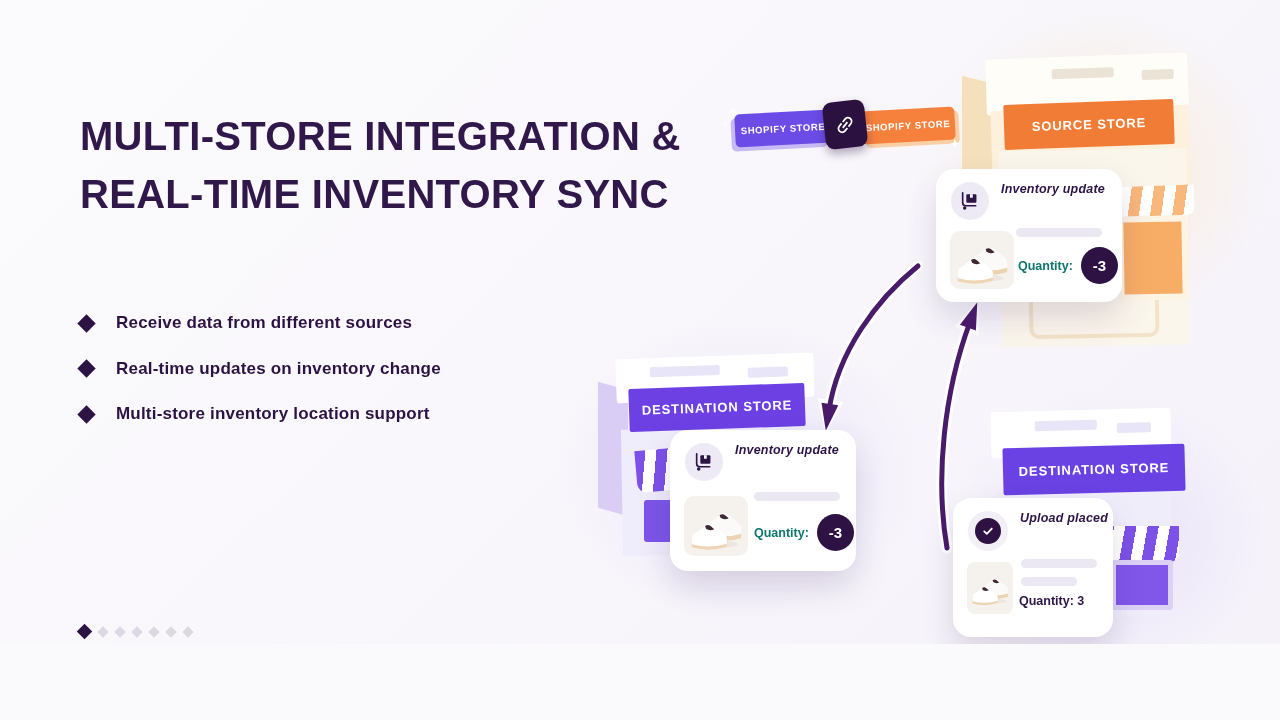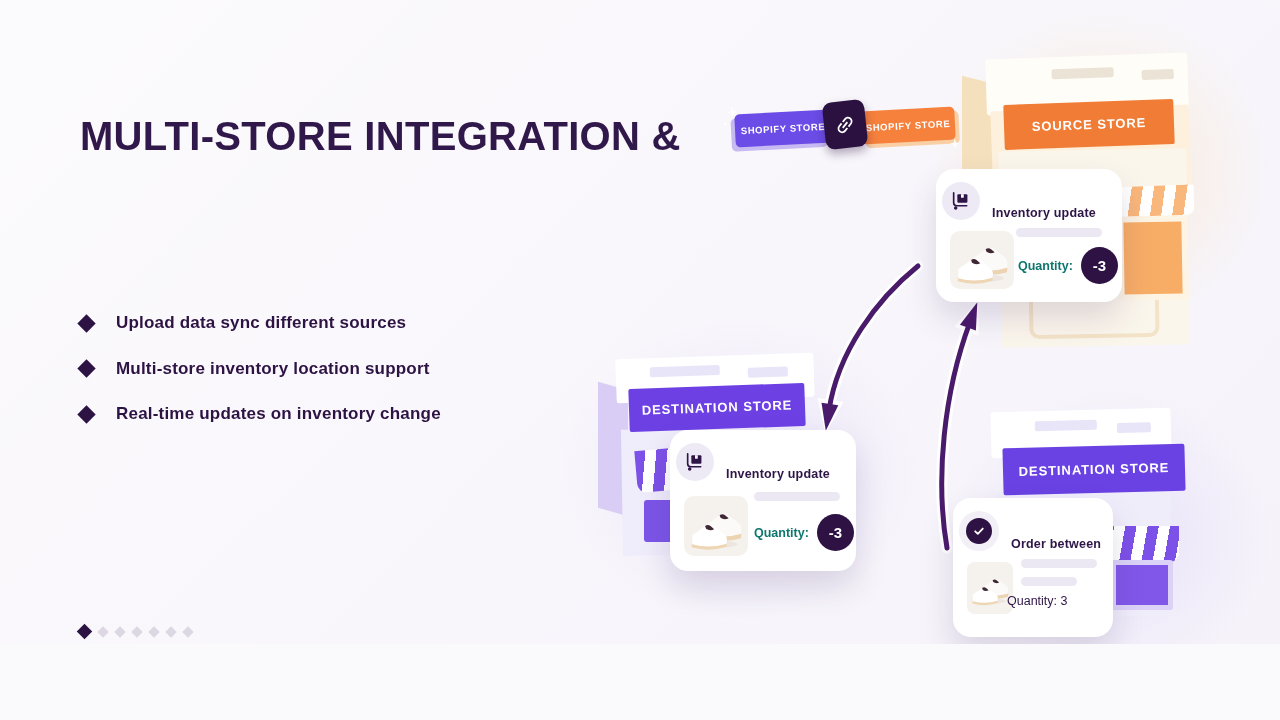--- a/index.html
+++ b/index.html
@@ -95,21 +95,21 @@
   
   .arrows { position:absolute; left:0; top:0; z-index:4; pointer-events:none; }
 
   
   .mini-card { position:absolute; background:#fff; border-radius:18px; z-index:5;
                box-shadow:0 16px 32px rgba(56,28,90,.15); }
   .card-source { left:936px; top:169px; width:186px; height:133px; }
   .card-dest   { left:670px; top:430px; width:186px; height:141px; }
   .card-order  { left:953px; top:498px; width:160px; height:139px; }
 
-  .card-head { position:absolute; left:6px; top:13px; display:flex; align-items:flex-end; gap:12px; }
+  .card-head { position:absolute; left:15px; top:13px; display:flex; align-items:flex-start; gap:12px;font-style:italic; }
   .icon-bubble { width:38px; height:38px; border-radius:50%; background:#edeaf6;
                  display:flex; align-items:center; justify-content:center; flex:none; }
   .card-order .icon-bubble { width:40px; height:40px; background:#f2eff6; }
   .check-disc { width:26px; height:26px; border-radius:50%; background:#2e1243;
                 display:flex; align-items:center; justify-content:center; }
   .card-title { font-size:12.5px; font-weight:700; color:#2d1547; letter-spacing:.2px; white-space:nowrap; }
 
   .thumb { position:absolute; border-radius:10px; background:#f5f1ec; overflow:hidden;
            display:flex; align-items:center; justify-content:center; }
   .card-source .thumb { left:14px; top:62px; width:64px; height:58px; }
@@ -117,21 +117,21 @@
   .card-order .thumb  { left:14px; top:64px; width:46px; height:52px; border-radius:8px; }
 
   .skel { position:absolute; height:9px; border-radius:5px; background:#ece8f3; }
 
   .qty-row { position:absolute; display:flex; align-items:center; gap:8px; }
   .card-source .qty-row { left:82px; top:78px; }
   .card-dest .qty-row   { left:84px; top:84px; }
   .qty-label { font-size:12.5px; font-weight:700; color:#0f766e; }
   .qty-badge { width:37px; height:37px; border-radius:50%; background:#2e1243; color:#fff;
                font-weight:700; font-size:15px; display:flex; align-items:center; justify-content:center; }
-  .qty-text { position:absolute; left:54px; top:96px; font-size:12.5px; font-weight:400; color:#2d1547; }
+  .qty-text { position:absolute; left:66px; top:96px; font-size:12.5px; font-weight:700; color:#2d1547; }
 </style>
 </head>
 <body>
 
 <div class="canvas">
 
   <svg width="0" height="0" style="position:absolute" aria-hidden="true">
     <defs>
       <g id="sneakers">
         <ellipse cx="30" cy="48" rx="26" ry="4" fill="#e7e0d8" opacity="0.6"></ellipse>
@@ -144,35 +144,36 @@
       </g>
     </defs>
   </svg>
 
   <div class="glow glow-warm"></div>
   <div class="glow glow-lav1"></div>
   <div class="glow glow-lav2"></div>
 
   <h1 class="page-title">
     <span>MULTI-STORE INTEGRATION &amp;</span>
+    <span>REAL-TIME INVENTORY SYNC</span>
   </h1>
 
 
   <ul class="features">
     <li class="feature">
       <span class="diamond"></span>
-      <span class="feature-label">Upload data sync different sources</span>
+      <span class="feature-label">Receive data from different sources</span>
+    </li>
+    <li class="feature">
+      <span class="diamond"></span>
+      <span class="feature-label">Real-time updates on inventory change</span>
     </li>
     <li class="feature">
       <span class="diamond"></span>
       <span class="feature-label">Multi-store inventory location support</span>
-    </li>
-    <li class="feature">
-      <span class="diamond"></span>
-      <span class="feature-label">Real-time updates on inventory change</span>
     </li>
   </ul>
 
   <div class="dots">
     <span class="dot active"></span>
     <span class="dot"></span>
     <span class="dot"></span>
     <span class="dot"></span>
     <span class="dot"></span>
     <span class="dot"></span>
@@ -308,21 +309,21 @@
 
   <div class="mini-card card-order">
     <div class="card-head">
       <span class="icon-bubble">
         <span class="check-disc">
           <svg width="14" height="14" viewBox="0 0 24 24" aria-hidden="true">
             <path d="M5.5 12.5 L10 17 L18.5 7.8" fill="none" stroke="#ffffff" stroke-width="3" stroke-linecap="round" stroke-linejoin="round"></path>
           </svg>
         </span>
       </span>
-      <span class="card-title">Order between</span>
+      <span class="card-title">Upload placed</span>
     </div>
     <span class="skel" style="left:68px; top:61px; width:76px;"></span>
     <span class="skel" style="left:68px; top:79px; width:56px;"></span>
     <div class="thumb">
       <svg width="42" height="38" viewBox="0 0 64 56">
           <use href="#sneakers"></use>
         </svg>
     </div>
     <span class="qty-text">Quantity: 3</span>
   </div>

